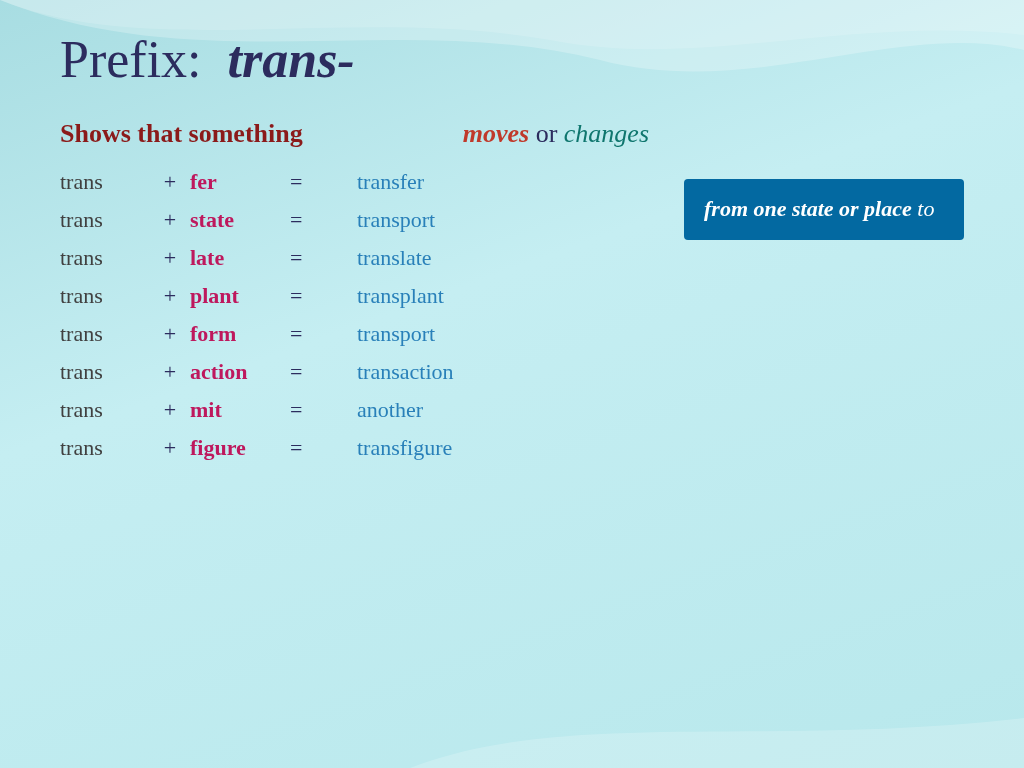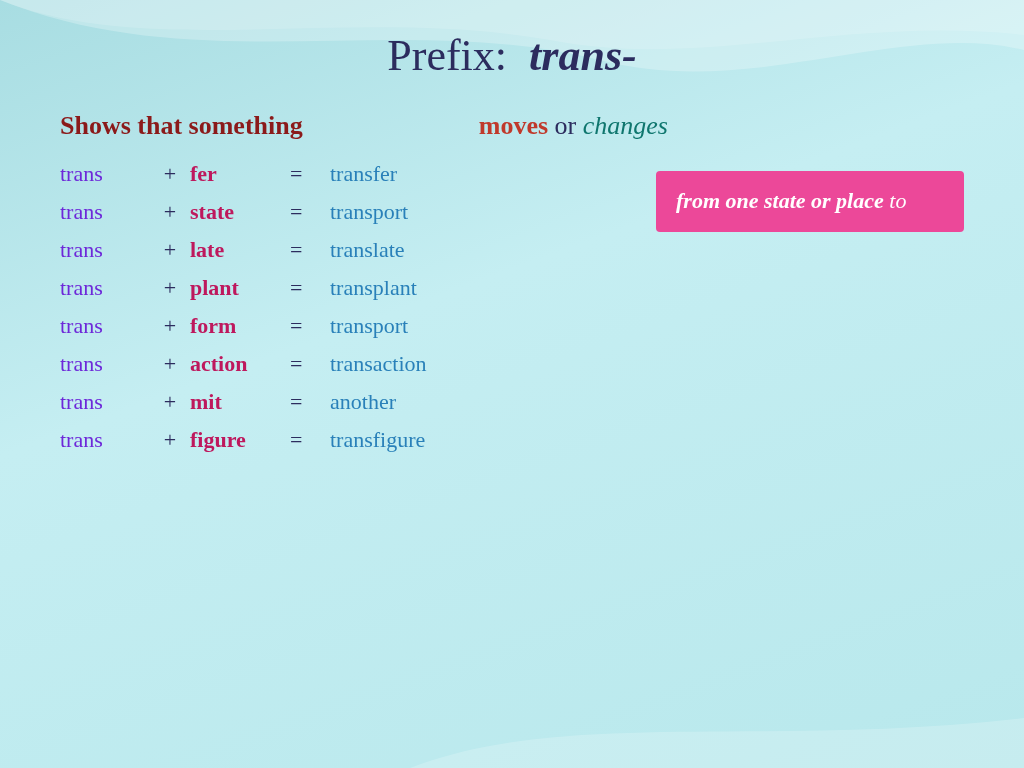--- a/index.html
+++ b/index.html
@@ -37,55 +37,55 @@
       height: 80px;
     }
 
     .content {
       position: relative;
       z-index: 10;
       padding: 30px 60px 20px 60px;
     }
 
     .title {
-      text-align: center;
-      font-size: 44px;
+      font-size: 52px;
       font-weight: normal;
       color: #2c2c5e;
       margin-bottom: 30px;
       font-family: 'Georgia', serif;
     }
 
     .title-bold {
       font-weight: bold;
       font-style: italic;
     }
 
     .subtitle-row {
       display: flex;
       align-items: center;
       margin-bottom: 20px;
-      gap: 16px;
+      gap: 0;
     }
 
     .subtitle-left {
       font-size: 26px;
       font-weight: bold;
       color: #8b1a1a;
       font-family: 'Georgia', serif;
     }
 
     .subtitle-right {
       font-size: 26px;
       margin-left: 160px;
       font-family: 'Georgia', serif;
     }
 
     .moves-text {
       font-weight: bold;
+      font-style: italic;
       color: #c0392b;
     }
 
     .or-text {
       color: #2c2c5e;
       font-style: normal;
       font-weight: normal;
     }
 
     .changes-text {
@@ -107,50 +107,51 @@
       display: grid;
       grid-template-columns: 90px 40px 100px 40px 200px;
       align-items: center;
       margin-bottom: 12px;
       font-size: 22px;
       color: #2c2c5e;
       font-family: 'Georgia', serif;
     }
 
     .word-prefix {
-      color: #6d28d9;
+      color: #404040;
     }
 
     .word-plus {
       color: #2c2c5e;
       text-align: center;
     }
 
     .word-root {
       color: #be185d;
       font-weight: bold;
     }
 
     .word-equals {
       color: #2c2c5e;
     }
 
     .word-result {
       color: #2980b9;
+      margin-left: 27px;
     }
 
     .info-box {
-      background: #ec4899;
+      background: #0369a1;
       color: white;
       padding: 15px 20px;
       border-radius: 4px;
       font-size: 22px;
       font-style: italic;
       font-weight: bold;
-      width: 308px;
+      width: 280px;
       margin-top: 10px;
       line-height: 1.4;
       font-family: 'Georgia', serif;
     }
 
     .info-box .to-text {
       font-weight: normal;
       font-style: italic;
     }
 

